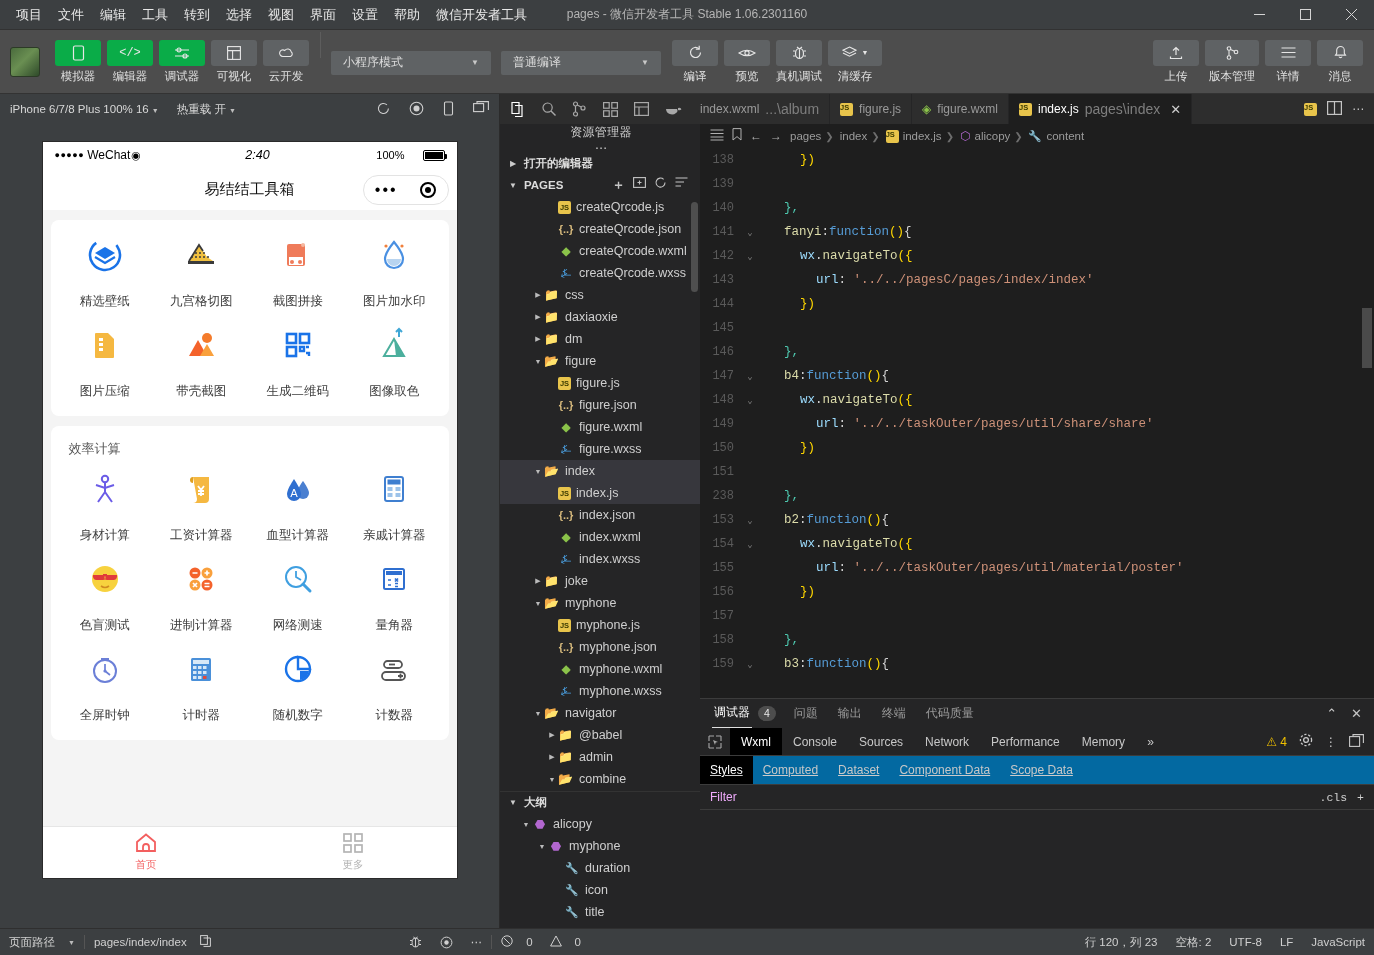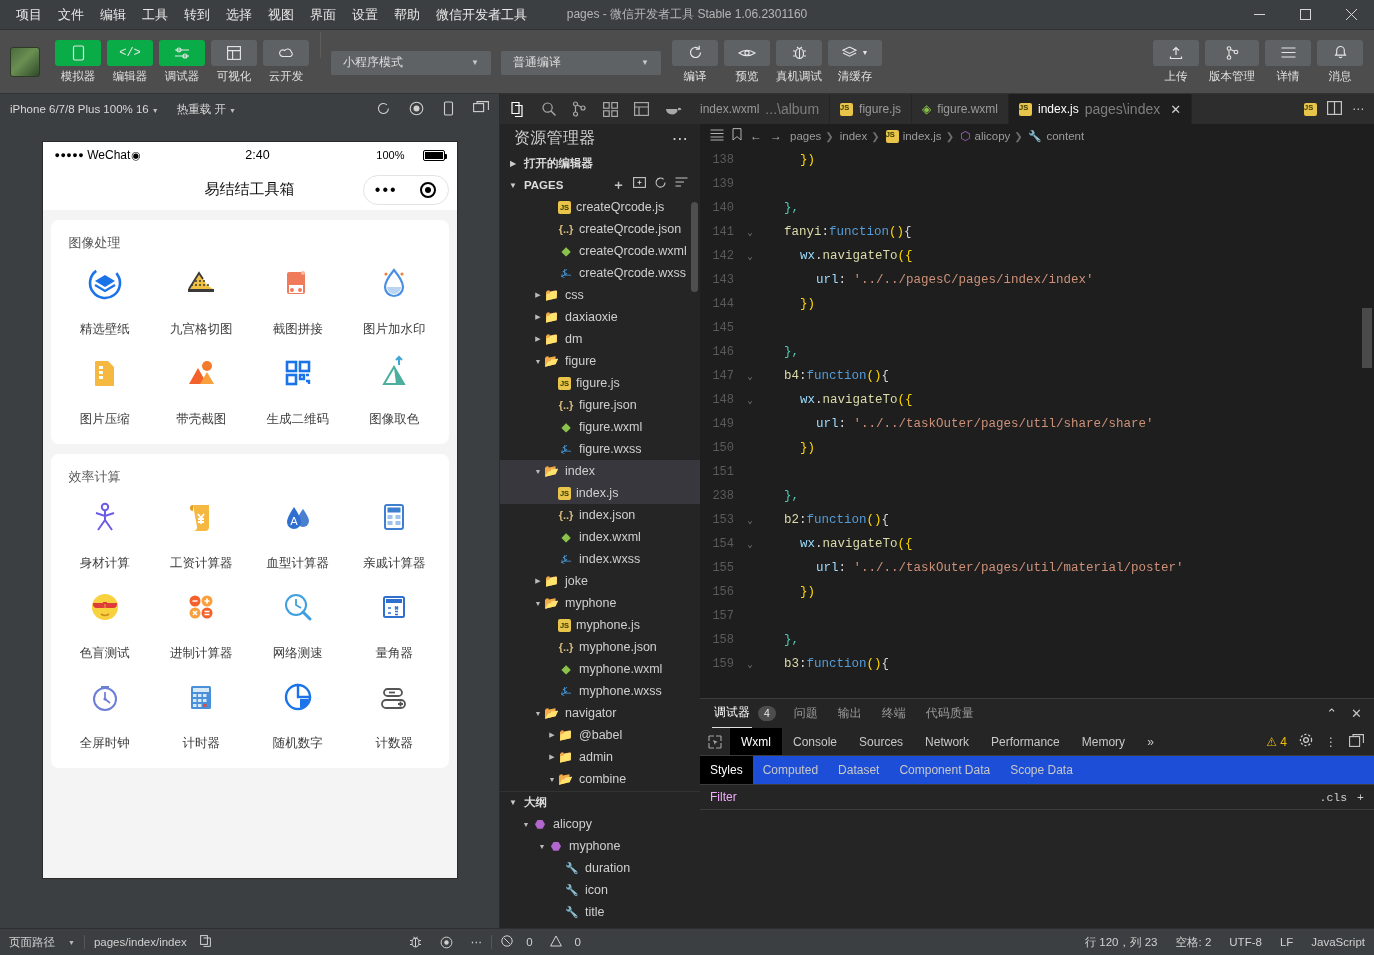--- a/index.html
+++ b/index.html
@@ -73,21 +73,21 @@
     width: 414px; height: 736px; background: #ffffff; color: #333;
     display: flex; flex-direction: column; overflow: hidden;
     box-shadow: 0 0 0 1px #2a2a2a;
   }
   .ph-status {
     height: 26px; flex: 0 0 26px; display:flex; align-items:center; padding: 0 12px; font-size: 12px; color:#000;
     background:#fff;
   }
   .ph-status .dots { letter-spacing: 0.5px; font-size: 9px; }
   .ph-status .carrier { margin-left: 3px; font-size: 12px; }
-  .ph-status .time { position:absolute; left:16px; right:0; text-align:center; font-size:12.5px; pointer-events:none;}
+  .ph-status .time { position:absolute; left:16px; right:0; text-align:center; font-size:12.5px; pointer-events:none;font-style:italic;}
   .ph-status-inner { position: relative; width: 100%; display:flex; align-items:center; }
   .ph-status .right { margin-left:auto; display:flex; align-items:center; gap:18px; font-size:11px;}
   .battery { width: 22px; height: 11px; border: 1px solid #000; border-radius: 2px; position: relative; }
   .battery::after { content:''; position:absolute; right:-3px; top:3px; width:2px;height:5px;background:#000;border-radius:0 1px 1px 0;}
   .battery i { position:absolute; inset:1px; background:#000; display:block; }
   .ph-nav { height: 42px; flex: 0 0 42px; display:flex; align-items:center; justify-content:center; position:relative; background:#fff;}
   .ph-nav .title { font-size: 15px; color:#111; }
   .ph-capsule {
     position: absolute; right: 8px; top: 7px; width: 86px; height: 30px; border-radius: 16px;
     border: 1px solid #e3e3e3; display:flex; align-items:center; justify-content: space-around;
@@ -119,21 +119,21 @@
     display:flex; align-items:center; gap:6px; padding: 0 10px; font-size: 12px; color: #9a9a9a;
     background: #2d2d2d; border-right: 1px solid #252526; white-space: nowrap;
   }
   .tab.active { background:#1e1e1e; color:#ffffff; }
   .tab .sub { font-size: 14px; color:#7e7e7e; }
   .tab .x { margin-left: 4px; color:#cfcfcf; font-size: 13px; }
   .tab-actions { margin-left:auto; display:flex; align-items:center; gap:10px; padding: 0 10px; color:#c5c5c5;}
 
   .ed-main { flex: 1; display: flex; min-height: 0; }
   .explorer { width: 200px; flex: 0 0 200px; background: #252526; display:flex; flex-direction:column; min-height:0; }
-  .exp-header { height: 28px; display:flex; align-items:center; justify-content:space-between; padding: 0 12px 0 14px; font-size: 16px; color:#cfcfcf; letter-spacing:.3px;}
+  .exp-header { height: 28px; display:flex; align-items:center; justify-content:space-between; padding: 0 12px 0 14px; font-size: 12px; color:#cfcfcf; letter-spacing:.3px;flex-direction:column;}
   .exp-sect { height: 22px; display:flex; align-items:center; padding: 0 6px; font-size: 11.5px; color:#dcdcdc; font-weight: bold; gap:4px;}
   .exp-sect .arrow { width: 14px; text-align:center; font-size: 8px; color:#ccc; font-weight: normal;}
   .exp-sect .acts { margin-left:auto; display:flex; gap:8px; color:#c5c5c5; font-size: 13px; padding-right:6px;}
   .tree { flex:1; overflow:hidden; position:relative; }
   .row { height: 22px; display:flex; align-items:center; font-size: 12.5px; color:#cfcfcf; white-space:nowrap; }
   .row.selected { background: #37373d; }
   .row .tw { width: 12px; text-align:center; font-size: 7px; color:#bbb; }
   .row .fi { width: 16px; display:inline-flex; align-items:center; justify-content:center; margin-right: 5px; font-size: 11px;}
   .fi.js { background:#e8c44b; color:#3a3a00; border-radius:2px; font-size:7.5px; font-weight:bold; width:13px;height:13px;}
   .fi.json { color:#d7ba7d; font-size: 11px; font-weight:bold;}
@@ -167,21 +167,21 @@
   .dbg-top .t { padding: 5px 2px 6px; }
   .dbg-top .t.active { color:#ffffff; border-bottom: 1px solid #e0e0e0; }
   .badge { background:#4d4d4d; color:#eaeaea; border-radius:9px; padding:0 6px; font-size:10.5px; line-height:15px; display:inline-block; margin-left:-10px;}
   .dbg-top .right { margin-left:auto; display:flex; gap:14px; padding-right:12px; color:#c5c5c5; font-size:13px;}
   .dbg-tabs { height: 28px; flex:0 0 28px; background:#252526; display:flex; align-items:center; gap:0; border-bottom:1px solid #3c3c3c; font-size:12px;}
   .dbg-tabs .it { padding: 0 11px; height:100%; display:flex; align-items:center; color:#c8c8c8; }
   .dbg-tabs .it.active { background:#000; color:#fff; }
   .dbg-tabs .pick { width:30px; display:flex;align-items:center;justify-content:center;color:#a8a8a8;}
   .dbg-tabs .right { margin-left:auto; display:flex; align-items:center; gap:12px; padding-right:10px; color:#c8c8c8;}
   .warn { color:#f0c000; }
-  .dbg-sub { height: 28px; flex:0 0 28px; display:flex; align-items:center; font-size:12px; background:#1d4ed8;}
+  .dbg-sub { height: 28px; flex:0 0 28px; display:flex; align-items:center; font-size:12px; background:#0369a1;text-decoration:underline;}
   .dbg-sub .it { padding: 0 10px; height:100%; display:flex;align-items:center; color:#c8c8c8;}
   .dbg-sub .it.active { background:#000; color:#fff; }
   .filter-row { height: 26px; flex: 0 0 26px; display:flex; align-items:center; padding: 0 10px; border-top:1px solid #3c3c3c; border-bottom:1px solid #3c3c3c; background:#252526;}
   .filter-row .ph { color:#f0abfc; font-size:12px; }
   .filter-row .right { margin-left:auto; display:flex; align-items:center; gap:10px; font-family:"Liberation Mono",monospace; font-size:11.5px; color:#cfcfcf;}
   .dbg-rest { flex:1; background:#252526; }
 
   
   .status {
     height: 27px; flex: 0 0 27px; background: #3c3f41; display:flex; align-items:center;
@@ -427,21 +427,20 @@
             <div class="title">易结结工具箱</div>
             <div class="ph-capsule">
               <span class="ell">•••</span>
               <span class="target">
                   <i></i>
                 </span>
             </div>
           </div>
           <div class="ph-body">
             <div class="card">
-              <div class="card-title">图像处理</div>
               <div class="grid">
                 <div class="cell">
                     <div class="glyph" style="color:#1a73e8">
                       <svg width="40" height="40" viewBox="0 0 40 40">
                         <circle cx="20" cy="20" r="15" fill="none" stroke="#1a73e8" stroke-width="2.6" stroke-dasharray="70 22" transform="rotate(-35 20 20)"></circle>
                         <path d="M20,12 L30,18 L20,24 L10,18 Z" fill="#1a73e8"></path>
                         <path d="M10,22 L20,28 L30,22" fill="none" stroke="#1a73e8" stroke-width="2.2"></path>
                       </svg>
                     </div>
                     <div class="lbl">精选壁纸</div>
@@ -659,20 +658,42 @@
                       <svg width="40" height="40" viewBox="0 0 40 40">
                         <rect x="10" y="12" width="18" height="7" rx="3.5" fill="none" stroke="#555" stroke-width="1.8"></rect>
                         <path d="M15,15.5 h6" stroke="#555" stroke-width="1.8"></path>
                         <rect x="8" y="23" width="23" height="8" rx="4" fill="none" stroke="#555" stroke-width="1.8"></rect>
                         <path d="M24,27 h5 M26.5,24.5 v5" stroke="#555" stroke-width="1.8"></path>
                       </svg>
                     </div>
                     <div class="lbl">计数器</div>
                   </div>
               </div>
+            </div>
+          </div>
+          <div class="ph-tabbar">
+            <div class="tabitem active">
+              <span class="ticon">
+                <svg width="22" height="20" viewBox="0 0 22 20">
+                    <path d="M2,9 L11,1.5 L20,9 V18 H2 Z" fill="none" stroke="#f35f5f" stroke-width="1.8"></path>
+                    <path d="M8,18 v-4 a3,3 0 0,1 6,0 v4" fill="none" stroke="#f35f5f" stroke-width="1.8"></path>
+                  </svg>
+              </span>
+              <span class="tlbl">首页</span>
+            </div>
+            <div class="tabitem inactive">
+              <span class="ticon">
+                <svg width="20" height="20" viewBox="0 0 20 20">
+                    <rect x="1" y="1" width="7" height="7" fill="none" stroke="#b4b4b4" stroke-width="1.7"></rect>
+                    <rect x="12" y="1" width="7" height="7" fill="none" stroke="#b4b4b4" stroke-width="1.7"></rect>
+                    <rect x="1" y="12" width="7" height="7" fill="none" stroke="#b4b4b4" stroke-width="1.7"></rect>
+                    <rect x="12" y="12" width="7" height="7" fill="none" stroke="#b4b4b4" stroke-width="1.7"></rect>
+                  </svg>
+              </span>
+              <span class="tlbl">更多</span>
             </div>
           </div>
         </div>
       </div>
     </div>
 
     <div class="editor-region">
 
       <div class="ed-tabs">
         <div class="activity">

